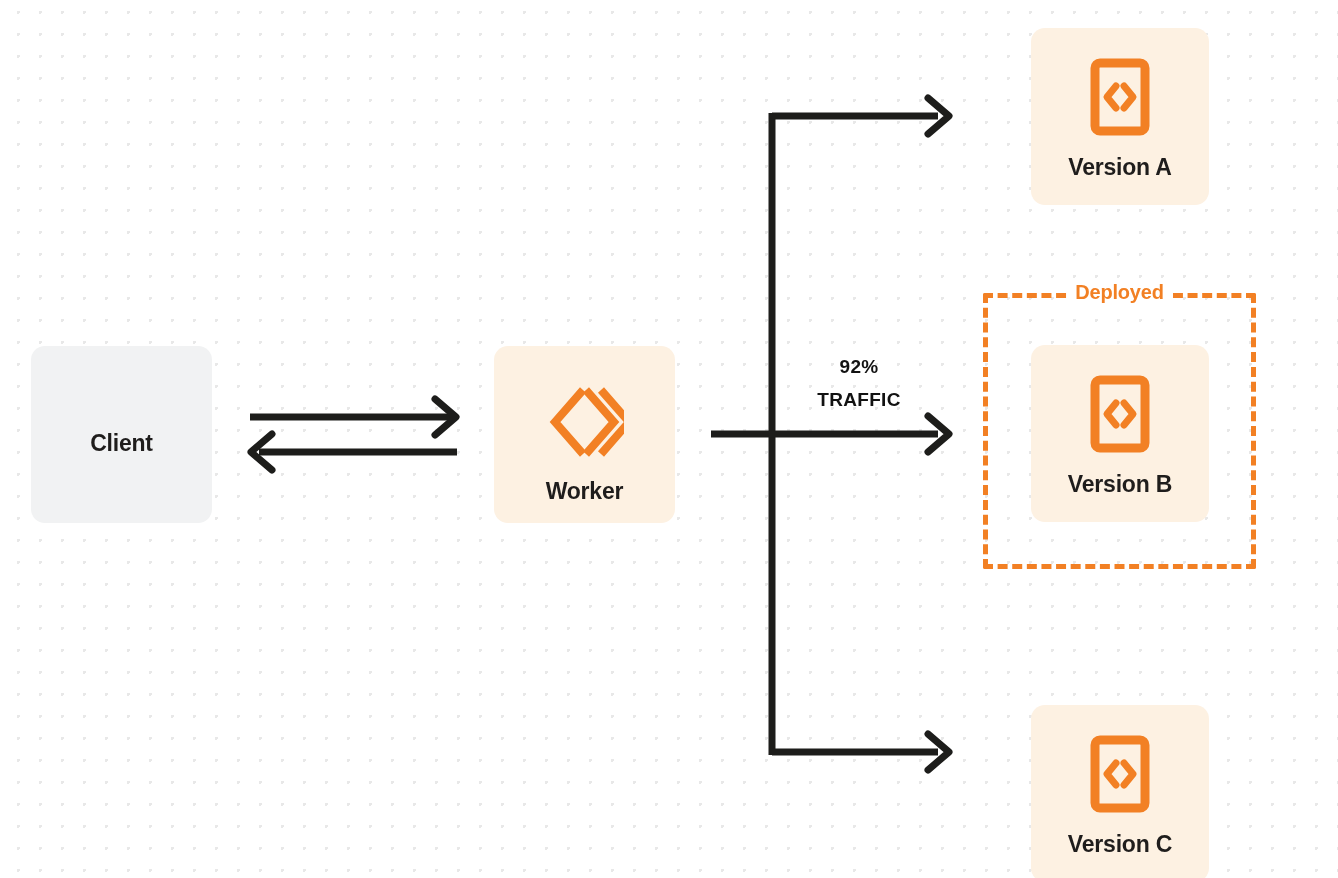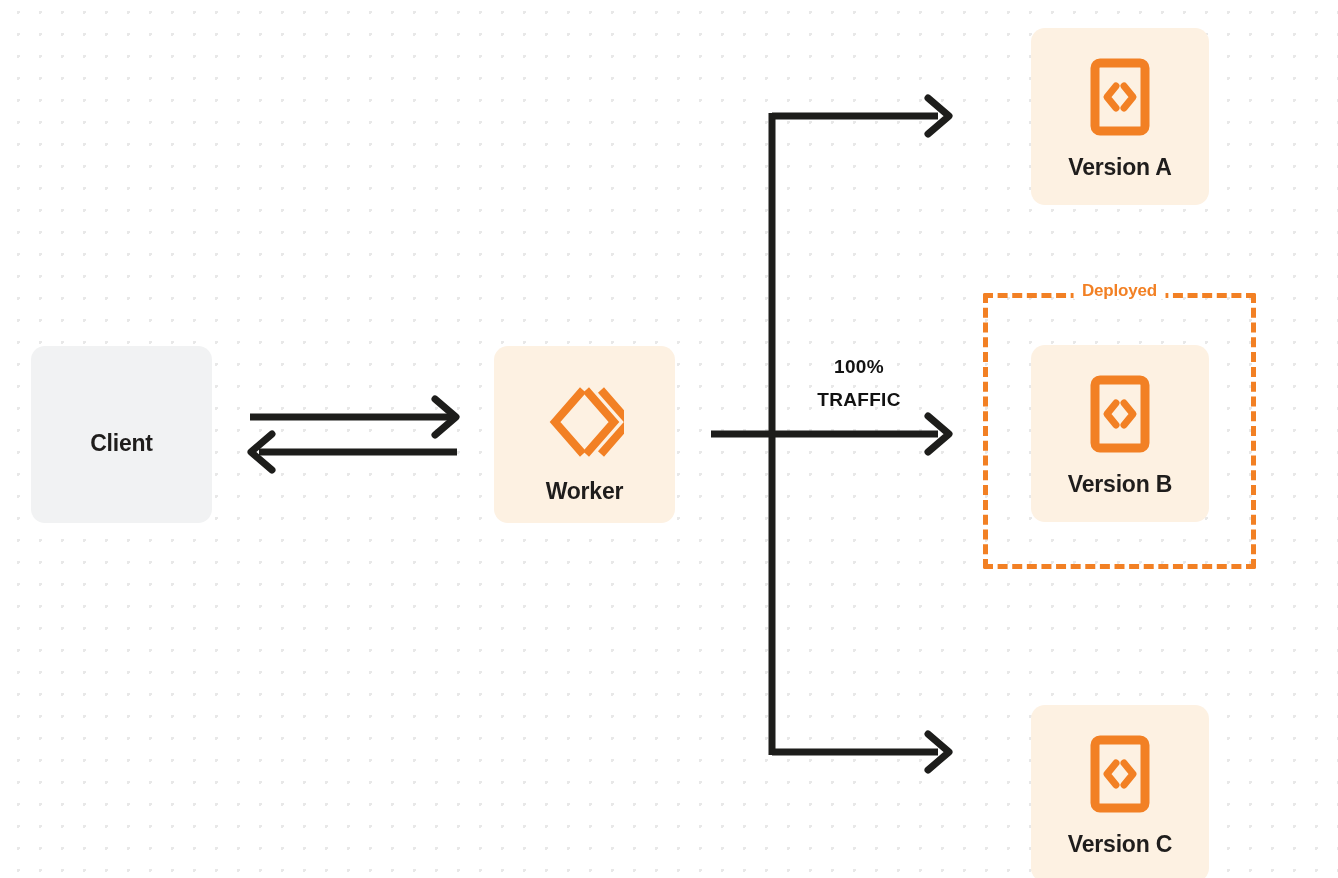--- a/index.html
+++ b/index.html
@@ -85,21 +85,21 @@
     border: 5px dashed #f28024;
     border-radius: 2px;
   }
   #deployed-label {
     position: absolute;
     left: 50%;
     top: -16px;
     transform: translateX(-50%);
     background: #ffffff;
     padding: 0 9px;
-    font-size: 17px;
+    font-size: 20px;
     font-weight: 700;
     color: #f28024;
     letter-spacing: -0.2px;
     line-height: 1;
     white-space: nowrap;
   }
 
   
   #connectors {
     position: absolute;
@@ -213,17 +213,17 @@
       <svg width="60" height="78" viewBox="0 0 60 78" aria-hidden="true">
         <rect x="5" y="5" width="50" height="68" rx="5" ry="5" fill="none" stroke="#f28024" stroke-width="9"></rect>
         <polyline points="26,28 17,39 26,50" fill="none" stroke="#f28024" stroke-width="7" stroke-linecap="round" stroke-linejoin="round"></polyline>
         <polyline points="34,28 43,39 34,50" fill="none" stroke="#f28024" stroke-width="7" stroke-linecap="round" stroke-linejoin="round"></polyline>
       </svg>
     </span>
     <span class="node-label">Version C</span>
   </div>
 
   <div id="traffic-label">
-    <span class="t-line">100%</span>
+    <span class="t-line">92%</span>
     <span class="t-line">TRAFFIC</span>
   </div>
 
 </div>
 
 </body></html>

